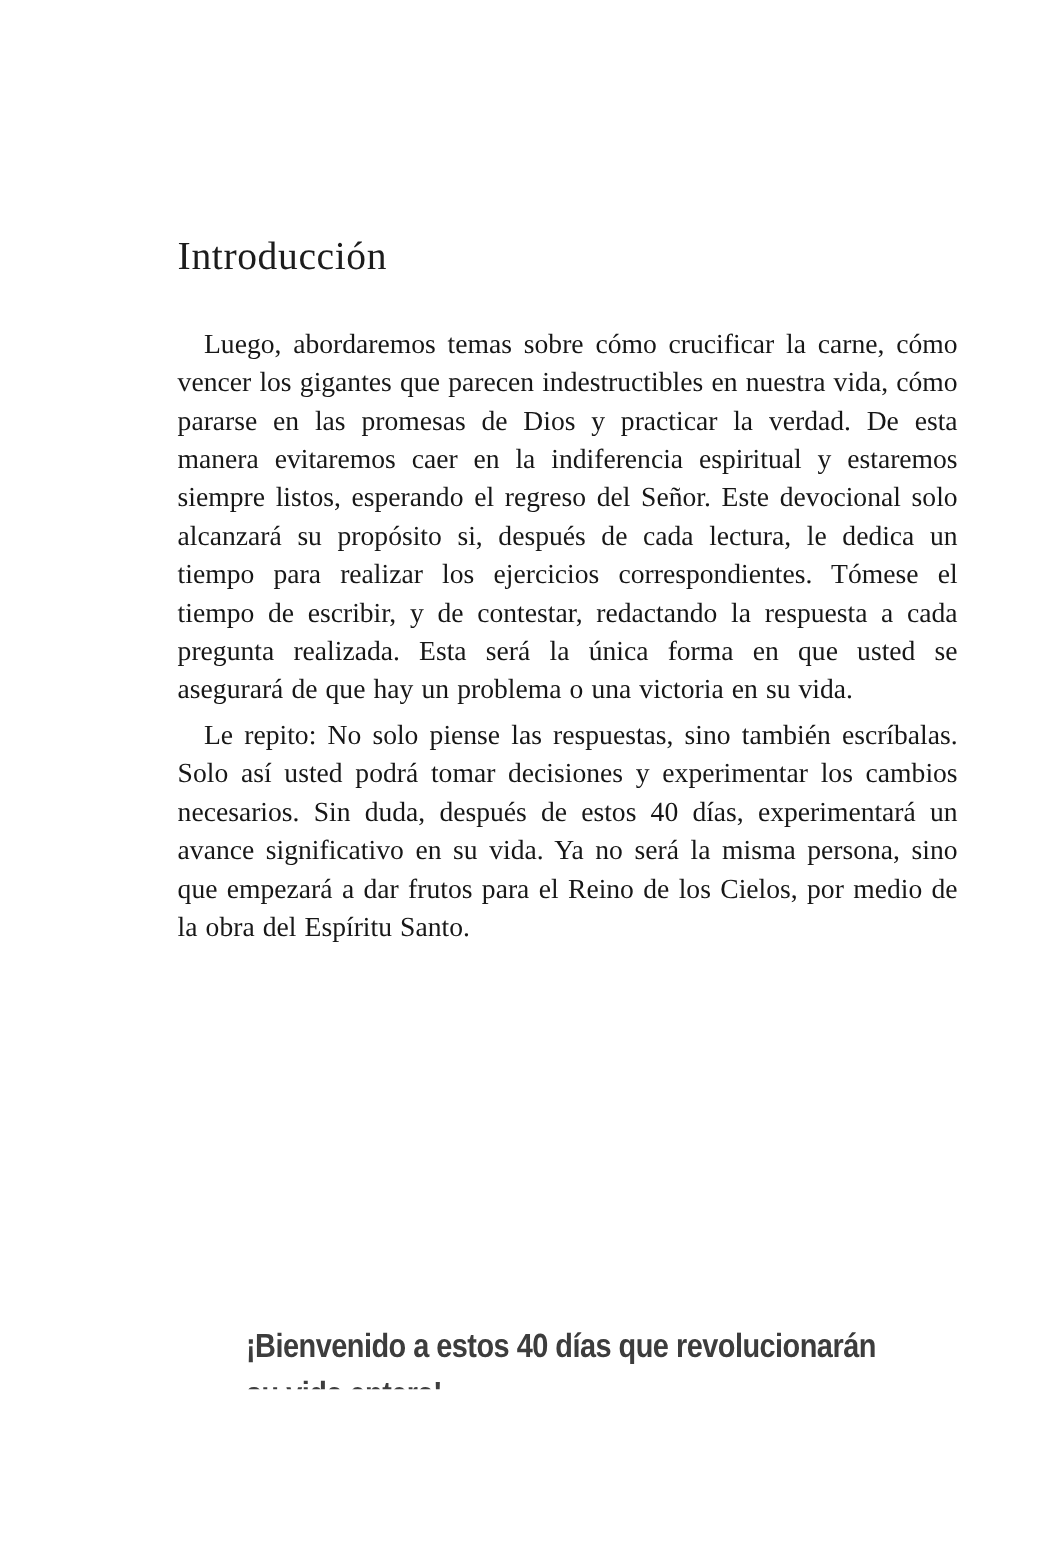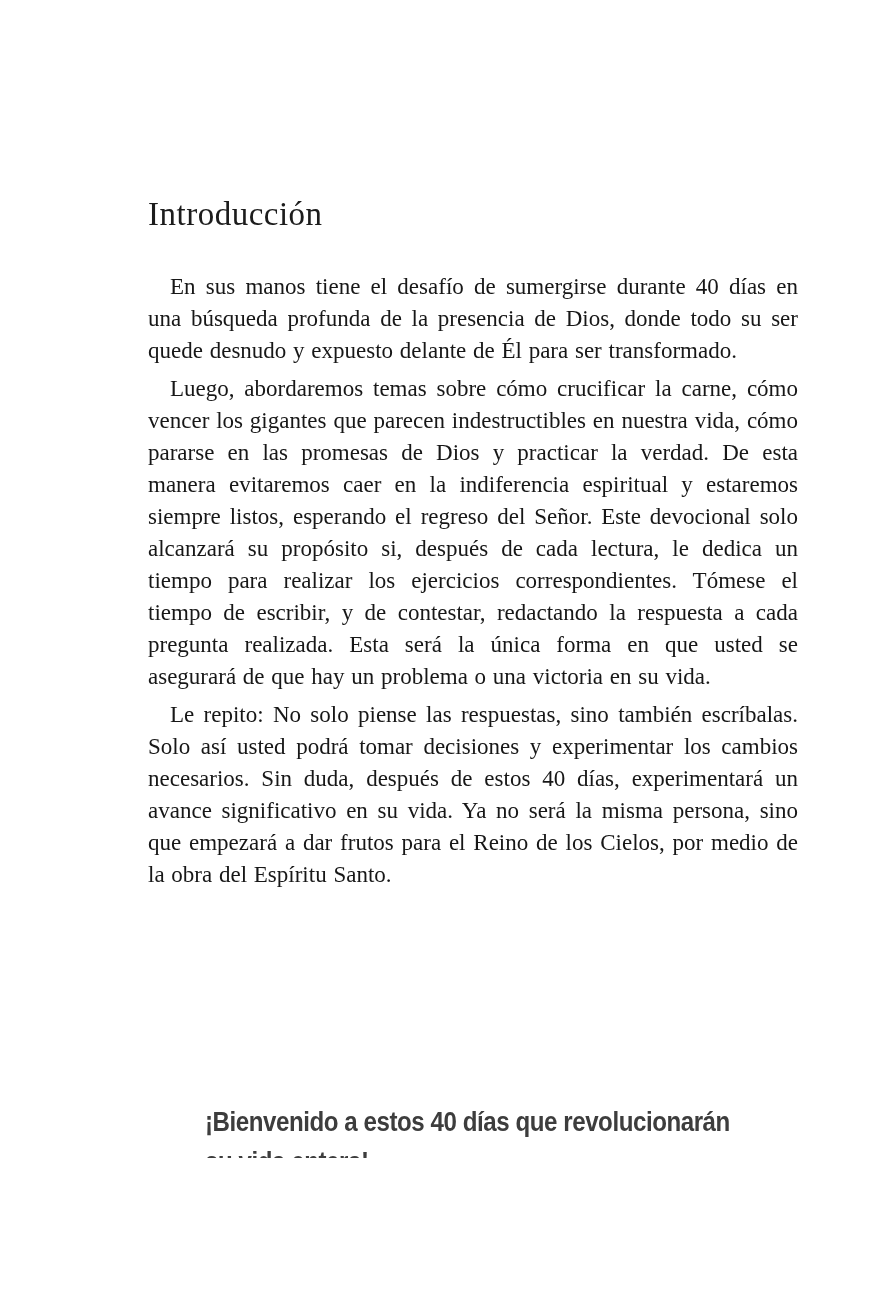--- a/index.html
+++ b/index.html
@@ -59,21 +59,20 @@
   }
 </style>
 </head>
 <body>
 
 <div class="page">
 
   <h1 class="chapter-title">Introducción</h1>
 
   <div class="body-text">
-    <p>En sus manos tiene el desafío de sumergirse durante 40 días en una búsqueda profunda de la presencia de Dios, donde todo su ser quede desnudo y expuesto delante de Él para ser transformado.</p>
     <p>Luego, abordaremos temas sobre cómo crucificar la carne, cómo vencer los gigantes que parecen indestructibles en nuestra vida, cómo pararse en las promesas de Dios y practicar la verdad. De esta manera evitaremos caer en la indiferencia espiritual y estaremos siempre listos, esperando el regreso del Señor. Este devocional solo alcanzará su propósito si, después de cada lectura, le dedica un tiempo para realizar los ejercicios correspondientes. Tómese el tiempo de escribir, y de contestar, redactando la respuesta a cada pregunta realizada. Esta será la única forma en que usted se asegurará de que hay un problema o una victoria en su vida.</p>
     <p>Le repito: No solo piense las respuestas, sino también escríbalas. Solo así usted podrá tomar decisiones y experimentar los cambios necesarios. Sin duda, después de estos 40 días, experimentará un avance significativo en su vida. Ya no será la misma persona, sino que empezará a dar frutos para el Reino de los Cielos, por medio de la obra del Espíritu Santo.</p>
   </div>
 
   <div class="callout">
     <div>¡Bienvenido a estos 40 días que revolucionarán</div>
     <div>su vida entera!</div>
   </div>
 
 </div>

